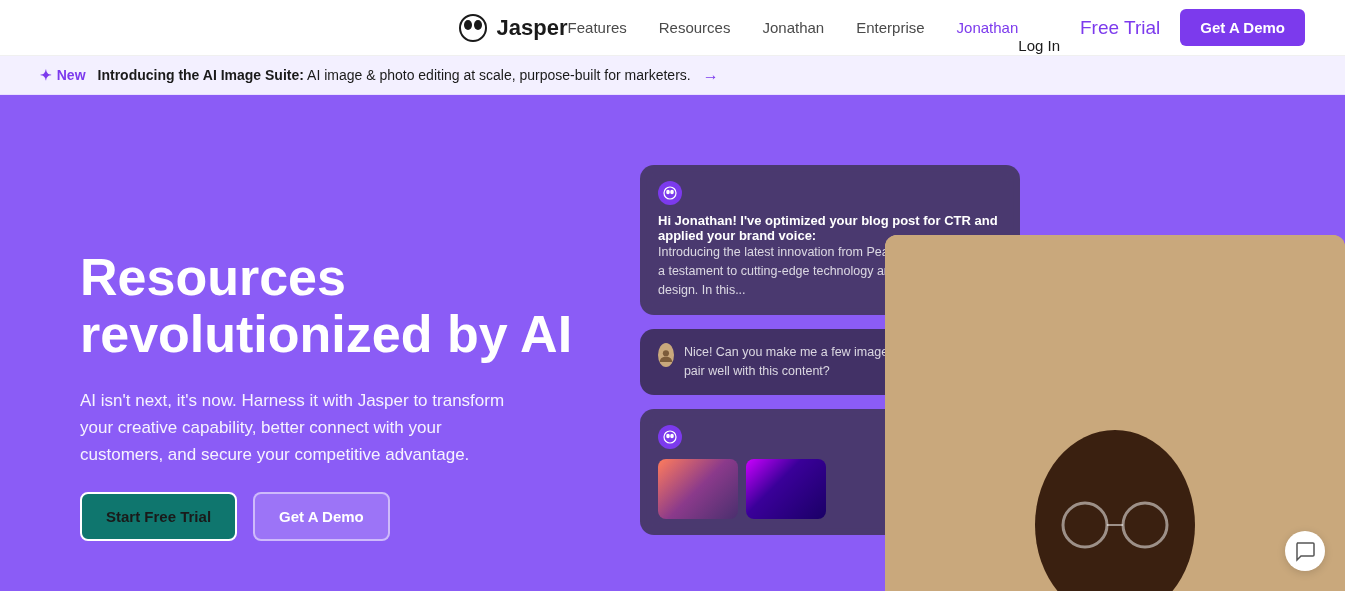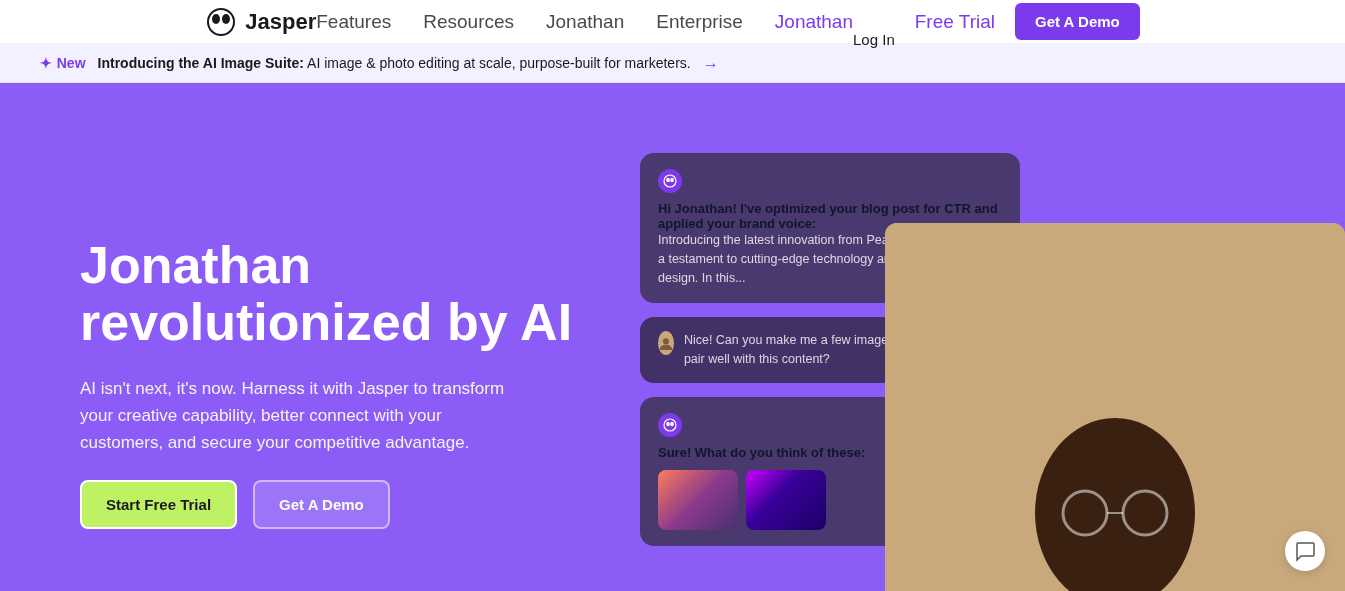--- a/index.html
+++ b/index.html
@@ -2,23 +2,23 @@
 <html><head>
   <meta charset="utf-8">
   <style>
     * { margin: 0; padding: 0; box-sizing: border-box; }
     body { font-family: -apple-system, BlinkMacSystemFont, 'Segoe UI', sans-serif; width: 1345px; overflow-x: hidden; }
 
     
     .navbar {
       display: flex;
       align-items: center;
-      justify-content: center;
+      justify-content: flex-end;
       padding: 0 40px;
-      height: 44px;
+      height: 56px;
       background: #fff;
       border-bottom: 1px solid #f0f0f0;
     }
     .navbar-logo {
       display: flex;
       align-items: center;
       gap: 8px;
       font-size: 22px;
       font-weight: 700;
       color: #1a1a1a;
@@ -28,21 +28,21 @@
       height: 32px;
     }
     .navbar-links {
       display: flex;
       gap: 32px;
       list-style: none;
     }
     .navbar-links a {
       text-decoration: none;
       color: #4a4a4a;
-      font-size: 19px;
+      font-size: 15px;
       font-weight: 500;
     }
     .navbar-links a.active { color: #7c3aed; }
     .navbar-actions {
       display: flex;
       align-items: center;
       gap: 20px;
     }
     .btn-login {
       background: none;
@@ -125,21 +125,21 @@
       color: rgba(255,255,255,0.92);
       line-height: 1.6;
       max-width: 430px;
       margin-bottom: 24px;
     }
     .hero-buttons {
       display: flex;
       gap: 16px;
     }
     .btn-start-trial {
-      background: #bef264;
+      background: #0f766e;
       color: #1a1a1a;
       border: 2px solid #fff;
       padding: 14px 24px;
       border-radius: 8px;
       font-size: 15px;
       font-weight: 600;
       cursor: pointer;
     }
     .btn-get-demo-hero {
       background: rgba(255,255,255,0.15);
@@ -207,21 +207,21 @@
       background: #7c3aed;
       display: flex;
       align-items: center;
       justify-content: center;
       font-size: 11px;
       color: #fff;
     }
     .chat-bubble-title {
       font-size: 13px;
       font-weight: 600;
-      color: #0f172a;
+      color: #ffffff;
     }
     .chat-bubble-body {
       font-size: 12.5px;
       color: rgba(255,255,255,0.8);
       line-height: 1.5;
     }
     .chat-bubble-user {
       background: rgba(60, 50, 80, 0.75);
       align-self: flex-start;
       max-width: 320px;
@@ -317,21 +317,21 @@
     <span>New</span>
   </span>
   <span class="announcement-text">
     <strong>Introducing the AI Image Suite:</strong><span> AI image &amp; photo editing at scale, purpose-built for marketers.</span>
   </span>
   <span class="announcement-arrow">→</span>
 </div>
 
 <section class="hero">
   <div class="hero-content">
-    <h1 class="hero-title">Jonathan revolutionized by AI</h1>
+    <h1 class="hero-title">Resources revolutionized by AI</h1>
     <p class="hero-subtitle">AI isn't next, it's now. Harness it with Jasper to transform your creative capability, better connect with your customers, and secure your competitive advantage.</p>
     <div class="hero-buttons">
       <button class="btn-start-trial">Start Free Trial</button>
       <button class="btn-get-demo-hero">Get A Demo</button>
     </div>
   </div>
 
   <div class="hero-right">
 
     <div class="chat-bubbles">
@@ -363,21 +363,20 @@
       <div class="chat-bubble">
         <div class="chat-bubble-header">
           <div class="chat-avatar">
             <svg width="14" height="14" viewBox="0 0 14 14" fill="none">
               <circle cx="7" cy="7" r="6" stroke="white" stroke-width="1.2" fill="none"></circle>
               <ellipse cx="5" cy="6" rx="1.8" ry="2.2" fill="white"></ellipse>
               <ellipse cx="9" cy="6" rx="1.8" ry="2.2" fill="white"></ellipse>
             </svg>
           </div>
         </div>
-        <div class="chat-bubble-title">Sure! What do you think of these:</div>
         <div class="chat-bubble-images">
           <div class="chat-img-placeholder chat-img-1"></div>
           <div class="chat-img-placeholder chat-img-2"></div>
         </div>
       </div>
 
     </div>
 
     <div class="person-placeholder">
 

